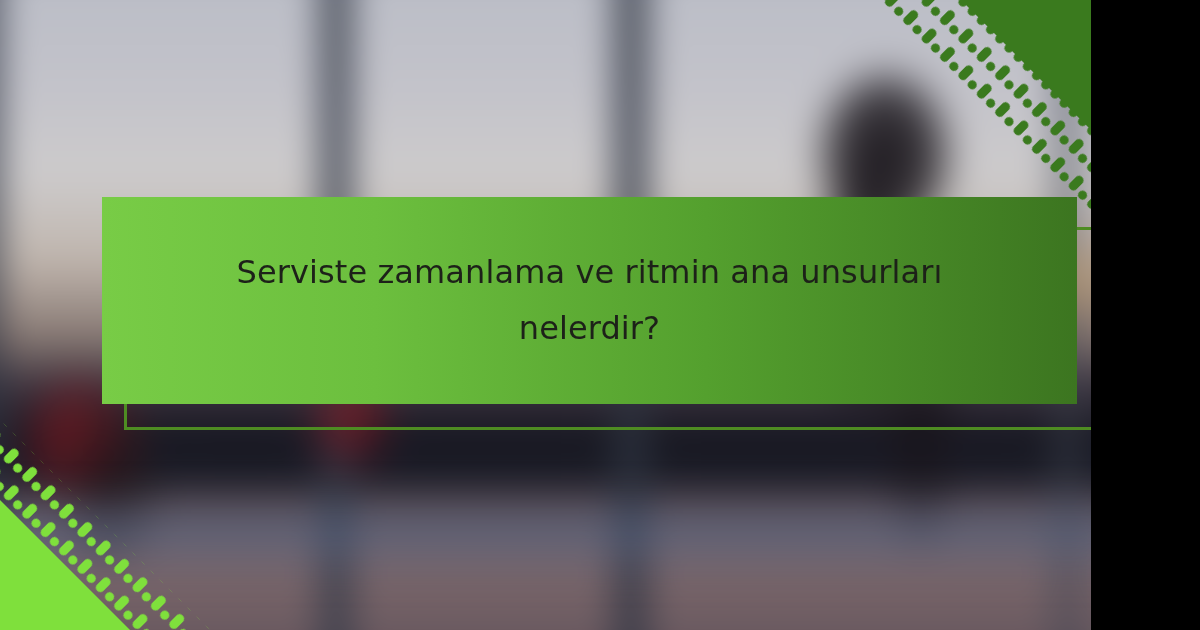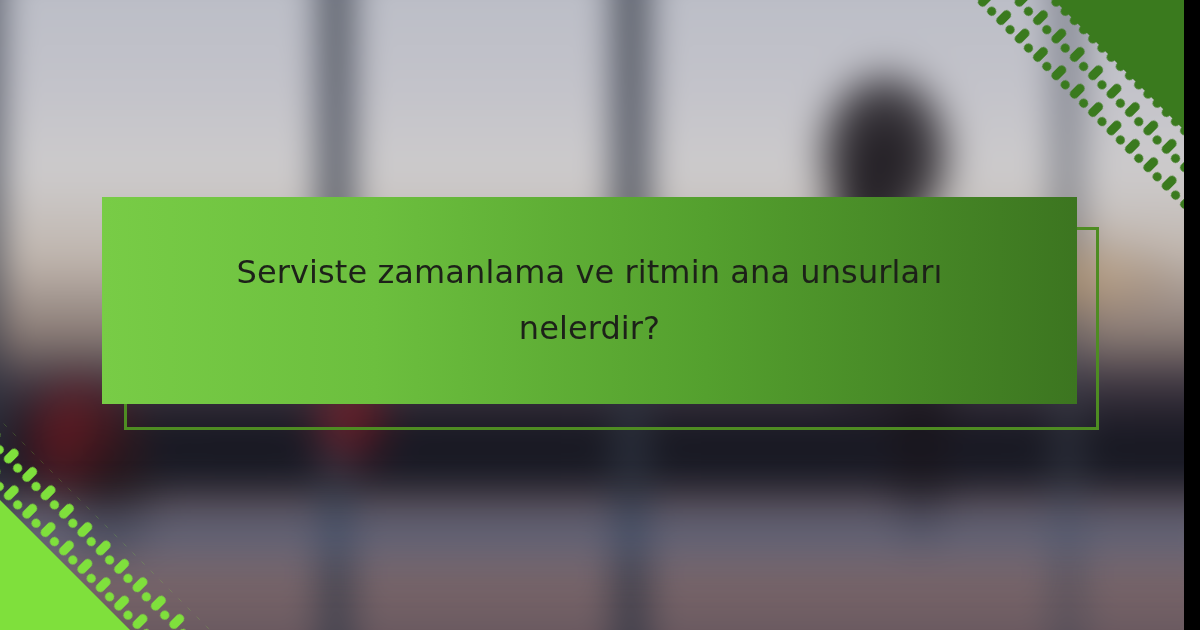--- a/index.html
+++ b/index.html
@@ -7,21 +7,21 @@
     margin: 0;
     padding: 0;
     background: #000;
   }
   body {
     font-family: "DejaVu Sans", sans-serif;
   }
 
   .card {
     position: relative;
-    width: 1184px;
+    width: 1091px;
     height: 630px;
     overflow: hidden;
     background: #2a2b33;
   }
 
   
   .bg-photo {
     position: absolute;
     inset: -40px;
     filter: blur(18px) saturate(0.95);

